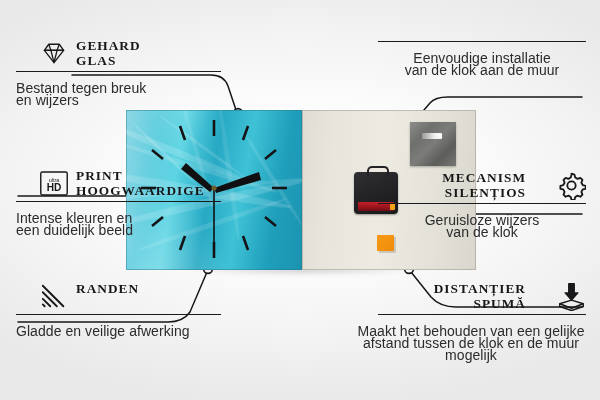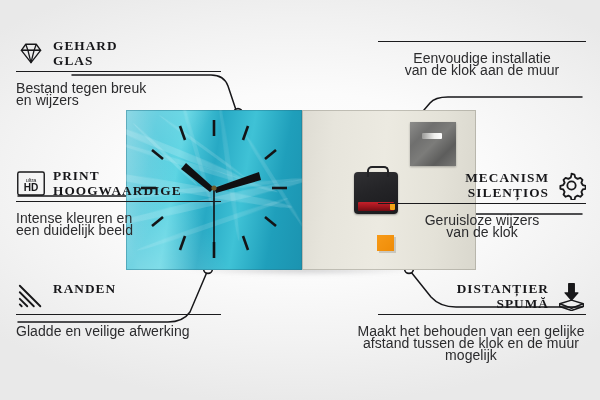--- a/index.html
+++ b/index.html
@@ -16,20 +16,21 @@
   }
   
   .feat{position:absolute;width:205px;}
   .feat .row{display:flex;align-items:flex-start;gap:7px;}
   .feat.left .row{justify-content:flex-start;}
   .feat.right .row{justify-content:flex-end;}
   .ico{
     width:30px;height:30px;flex:0 0 30px;
     display:flex;align-items:center;justify-content:center;
     color:#18181a;
+    margin-left:23px;
   }
   .ttl{
     font-family:"Liberation Serif", serif;
     font-size:13.3px;line-height:14.6px;
     letter-spacing:1.05px;
     font-weight:700;color:#17171a;
     text-transform:uppercase;
     padding-top:1px;
   }
   .feat.right .ttl{text-align:right;}

